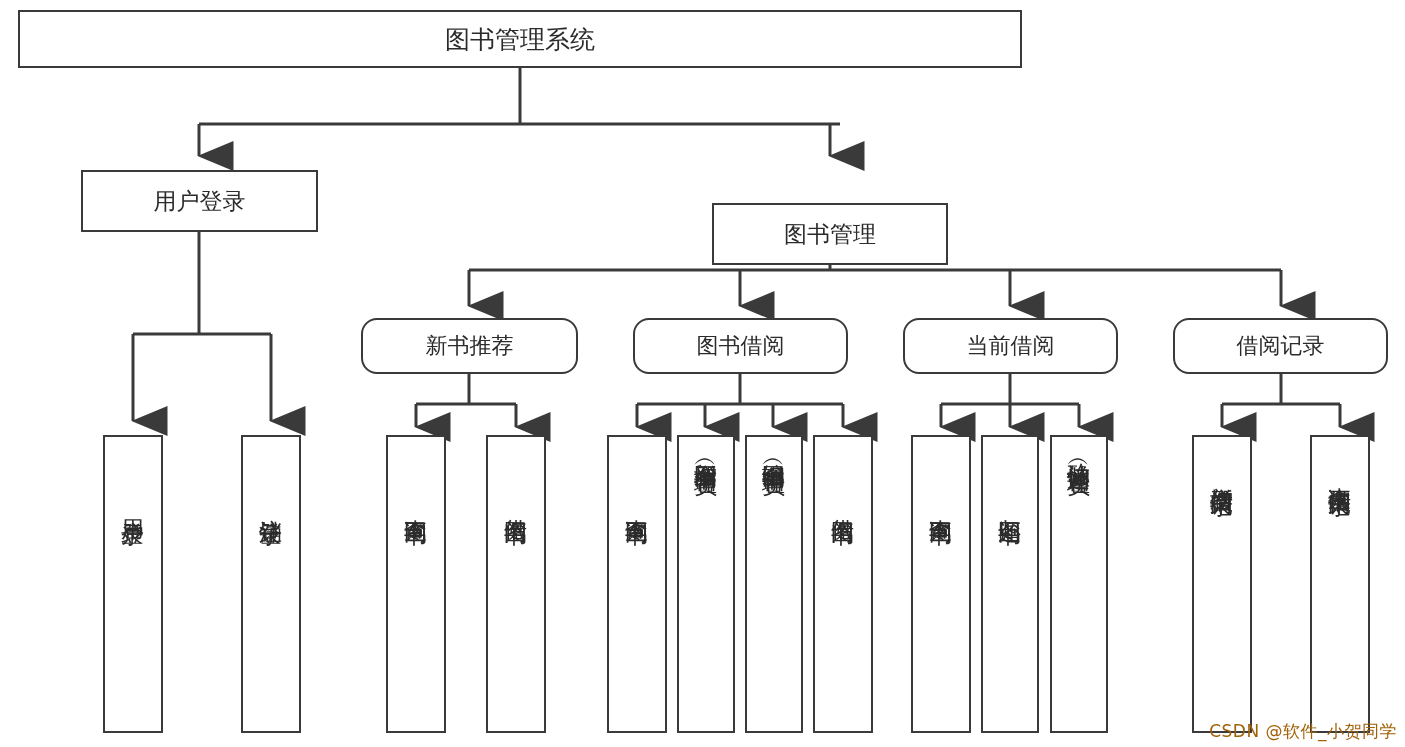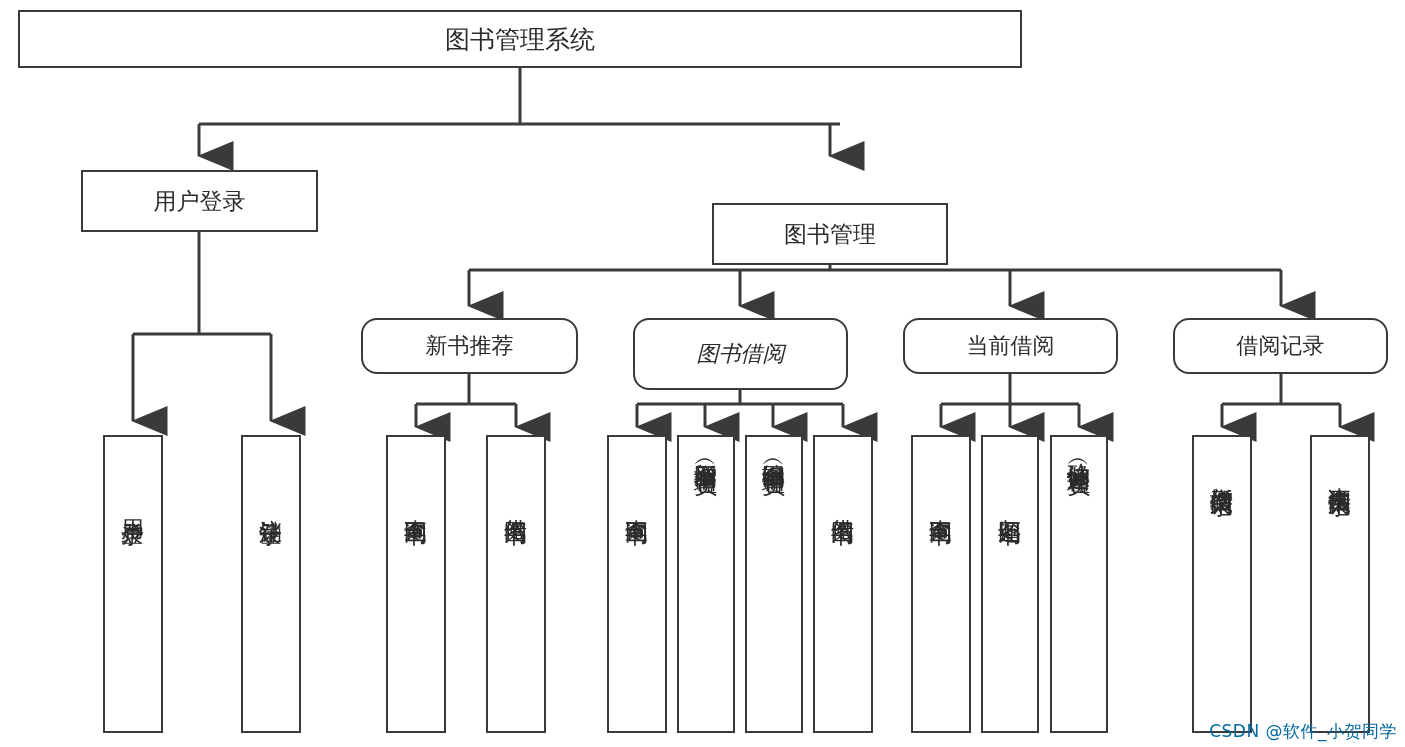--- a/index.html
+++ b/index.html
@@ -66,21 +66,21 @@
     margin-top: 26px;
   }
   .leaf-tall .vlabel {
     margin-top: 2px;
   }
   .watermark {
     position: absolute;
     right: 8px;
     bottom: 4px;
     font-size: 17px;
-    color: #0369a1;
+    color: #a16207;
     letter-spacing: 0.5px;
     white-space: nowrap;
   }
 </style>
 </head>
 <body>
 
 <div id="canvas">
 
   <svg class="wires" viewBox="0 0 1405 747" xmlns="http://www.w3.org/2000/svg">
@@ -140,21 +140,21 @@
   <div class="node lvl1" style="left:81px; top:170px; width:237px; height:62px;">
     <span>用户登录</span>
   </div>
   <div class="node lvl1" style="left:712px; top:170px; width:236px; height:62px;margin-top:33px;">
     <span>图书管理</span>
   </div>
 
   <div class="node lvl2" style="left:361px; top:318px; width:217px; height:56px;">
     <span>新书推荐</span>
   </div>
-  <div class="node lvl2" style="left:633px; top:318px; width:215px; height:72px;font-style:italic;">
+  <div class="node lvl2" style="left:633px; top:318px; width:215px; height:56px;">
     <span>图书借阅</span>
   </div>
   <div class="node lvl2" style="left:1173px; top:318px; width:215px; height:56px;">
     <span>借阅记录</span>
   </div>
   <div class="node lvl2" style="left:903px; top:318px; width:215px; height:56px;">
     <span>当前借阅</span>
   </div>
 
   <div class="node leaf leaf-short" style="left:103px; top:435px; width:60px; height:298px;">

